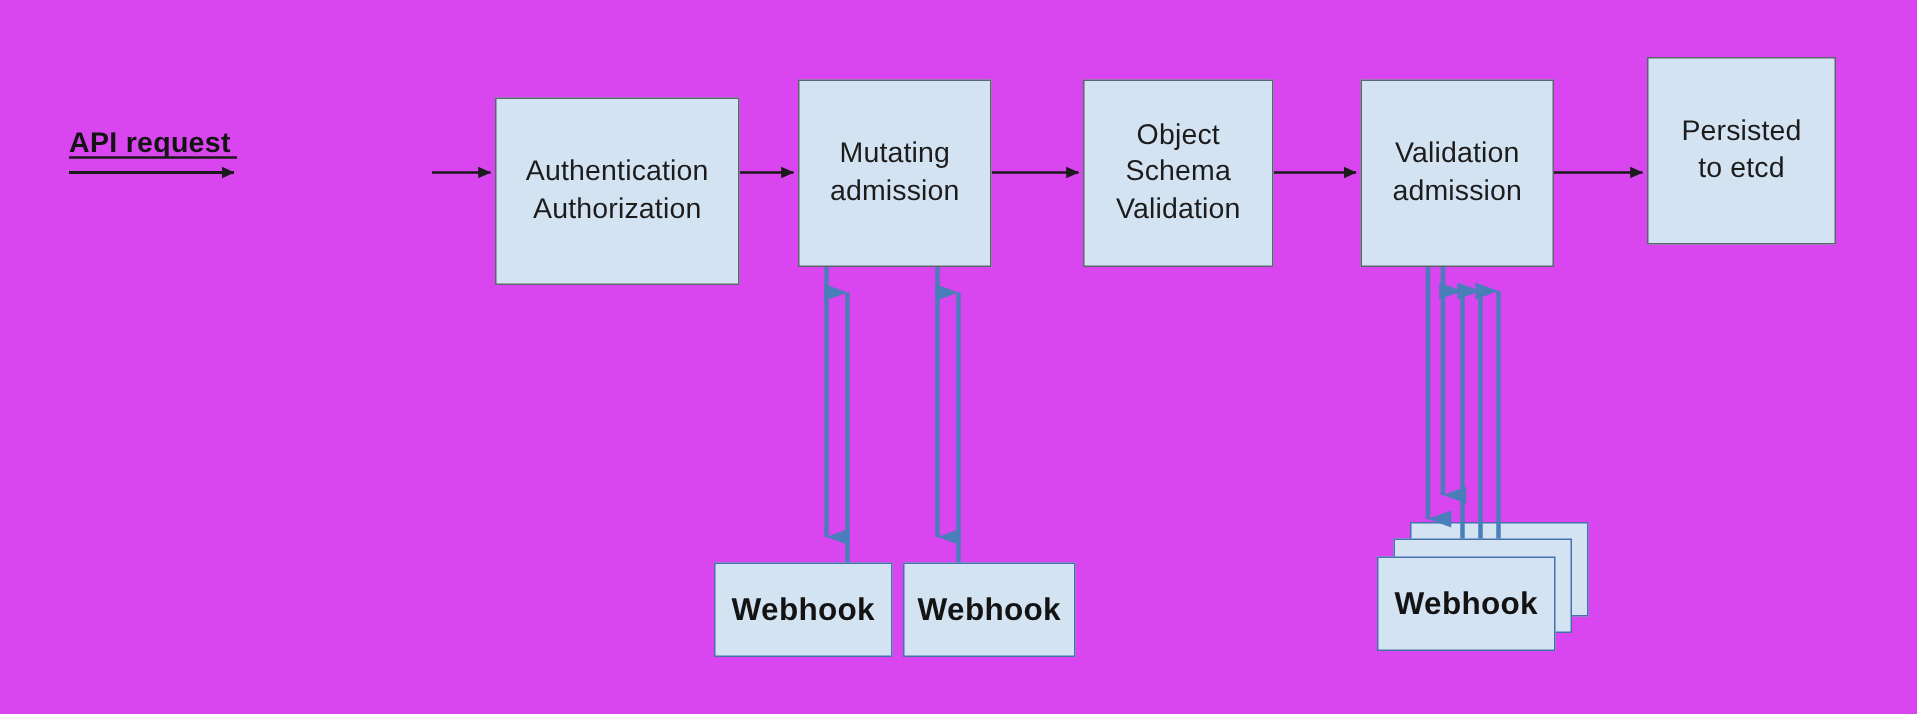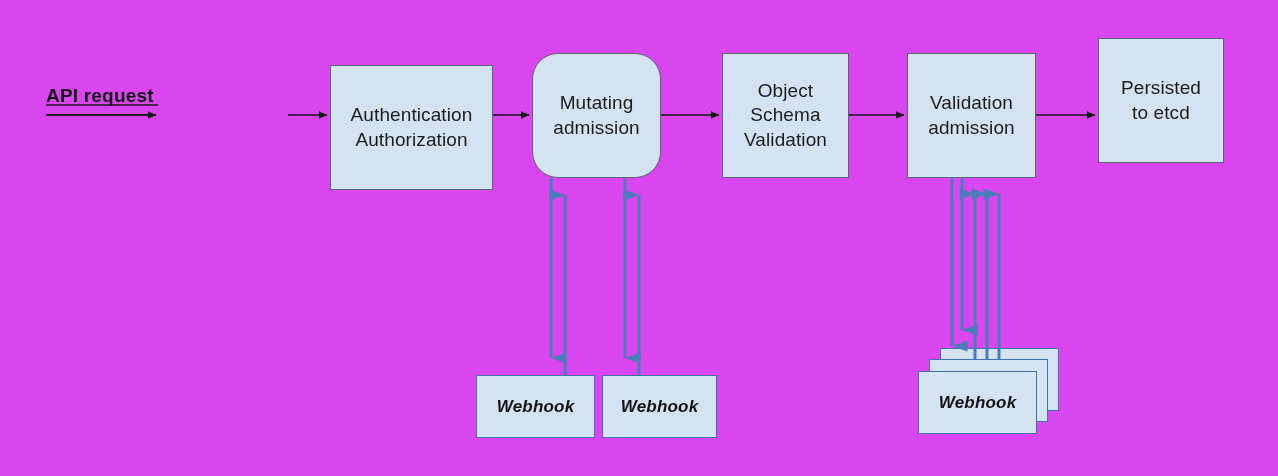--- a/index.html
+++ b/index.html
@@ -37,24 +37,23 @@
   .webhook-box {
     position: absolute;
     box-sizing: border-box;
     background: #d4e3f2;
     border: 1.6px solid #4372ad;
     display: flex;
     align-items: center;
     justify-content: center;
     text-align: center;
     color: #131313;
-    font-size: 17px;
+    font-size: 21px;
     font-weight: 600;
     letter-spacing: 0.2px;
-    font-style: italic;
   }
   .webhook-ghost {
     position: absolute;
     box-sizing: border-box;
     background: #d4e3f2;
     border: 1.6px solid #4372ad;
   }
   .req-label {
     position: absolute;
     font-size: 19px;
@@ -100,21 +99,21 @@
 
     <line x1="849" y1="115" x2="904" y2="115" stroke="#1a1a1a" stroke-width="1.7" marker-end="url(#blkhead)"></line>
 
     <line x1="1036" y1="115" x2="1095" y2="115" stroke="#1a1a1a" stroke-width="1.7" marker-end="url(#blkhead)"></line>
   </svg>
 
 
   <div class="stage-box" style="left:330px; top:65px; width:163px; height:125px;">Authentication
 Authorization</div>
 
-  <div class="stage-box" style="left:532px; top:53px; width:129px; height:125px;border-radius:26px;">Mutating
+  <div class="stage-box" style="left:532px; top:53px; width:129px; height:125px;">Mutating
 admission</div>
 
   <div class="stage-box" style="left:722px; top:53px; width:127px; height:125px;">Object
 Schema
 Validation</div>
 
   <div class="stage-box" style="left:907px; top:53px; width:129px; height:125px;">Validation
 admission</div>
 
   <div class="stage-box" style="left:1098px; top:38px; width:126px; height:125px;">Persisted

